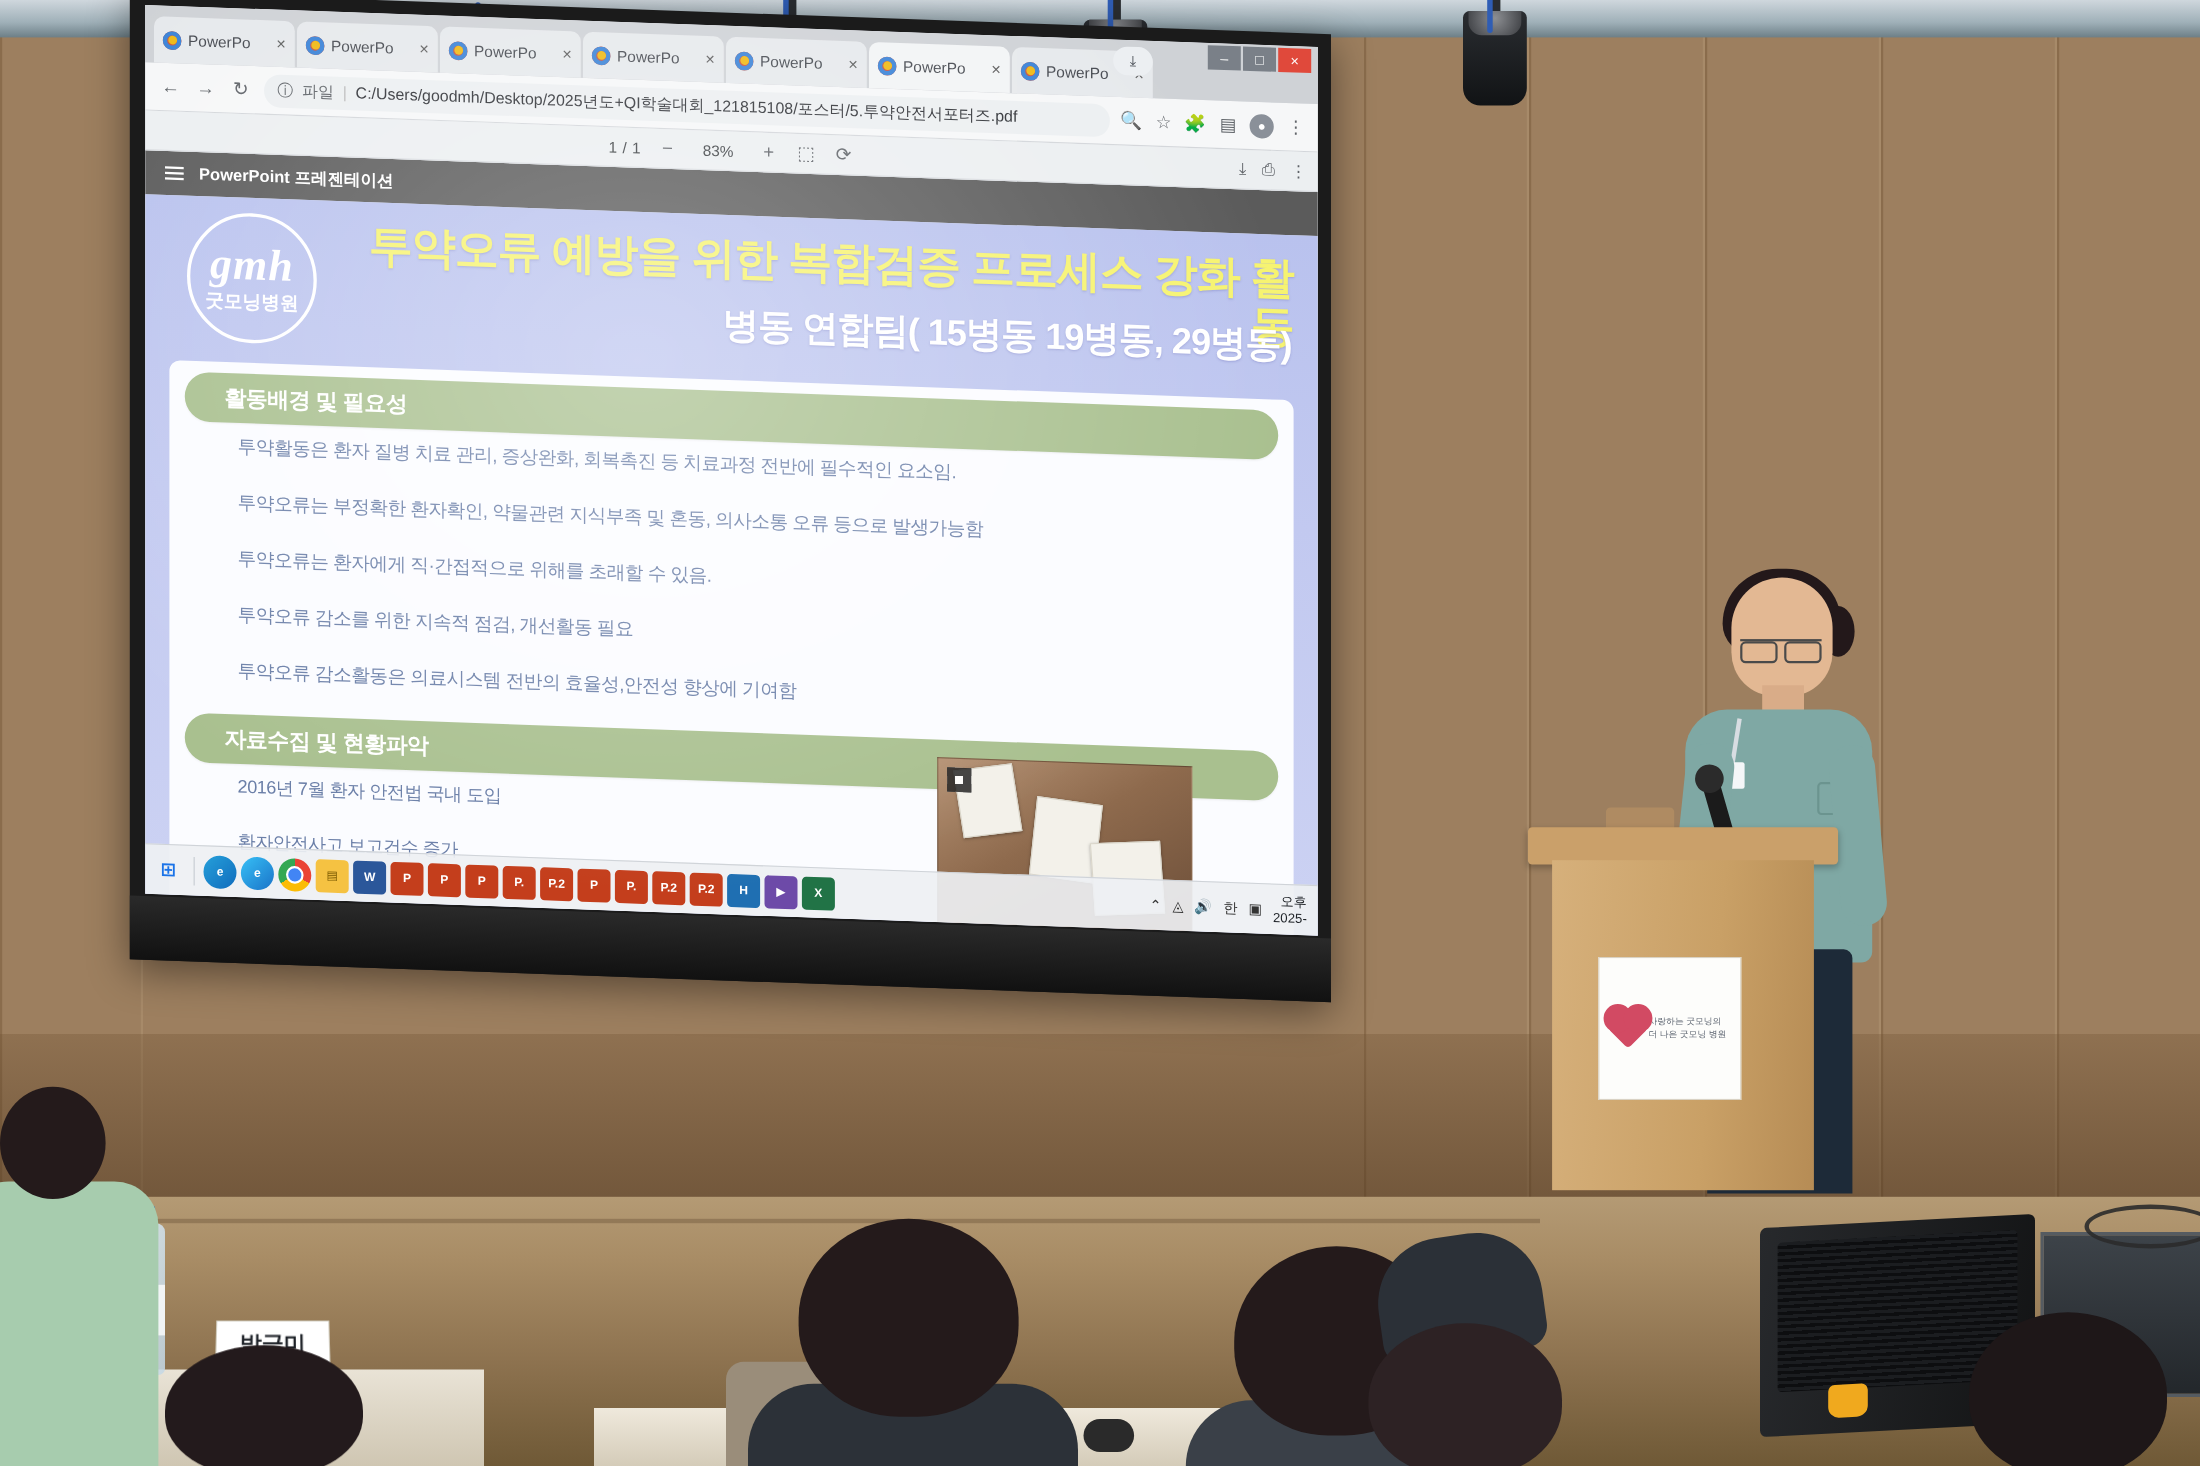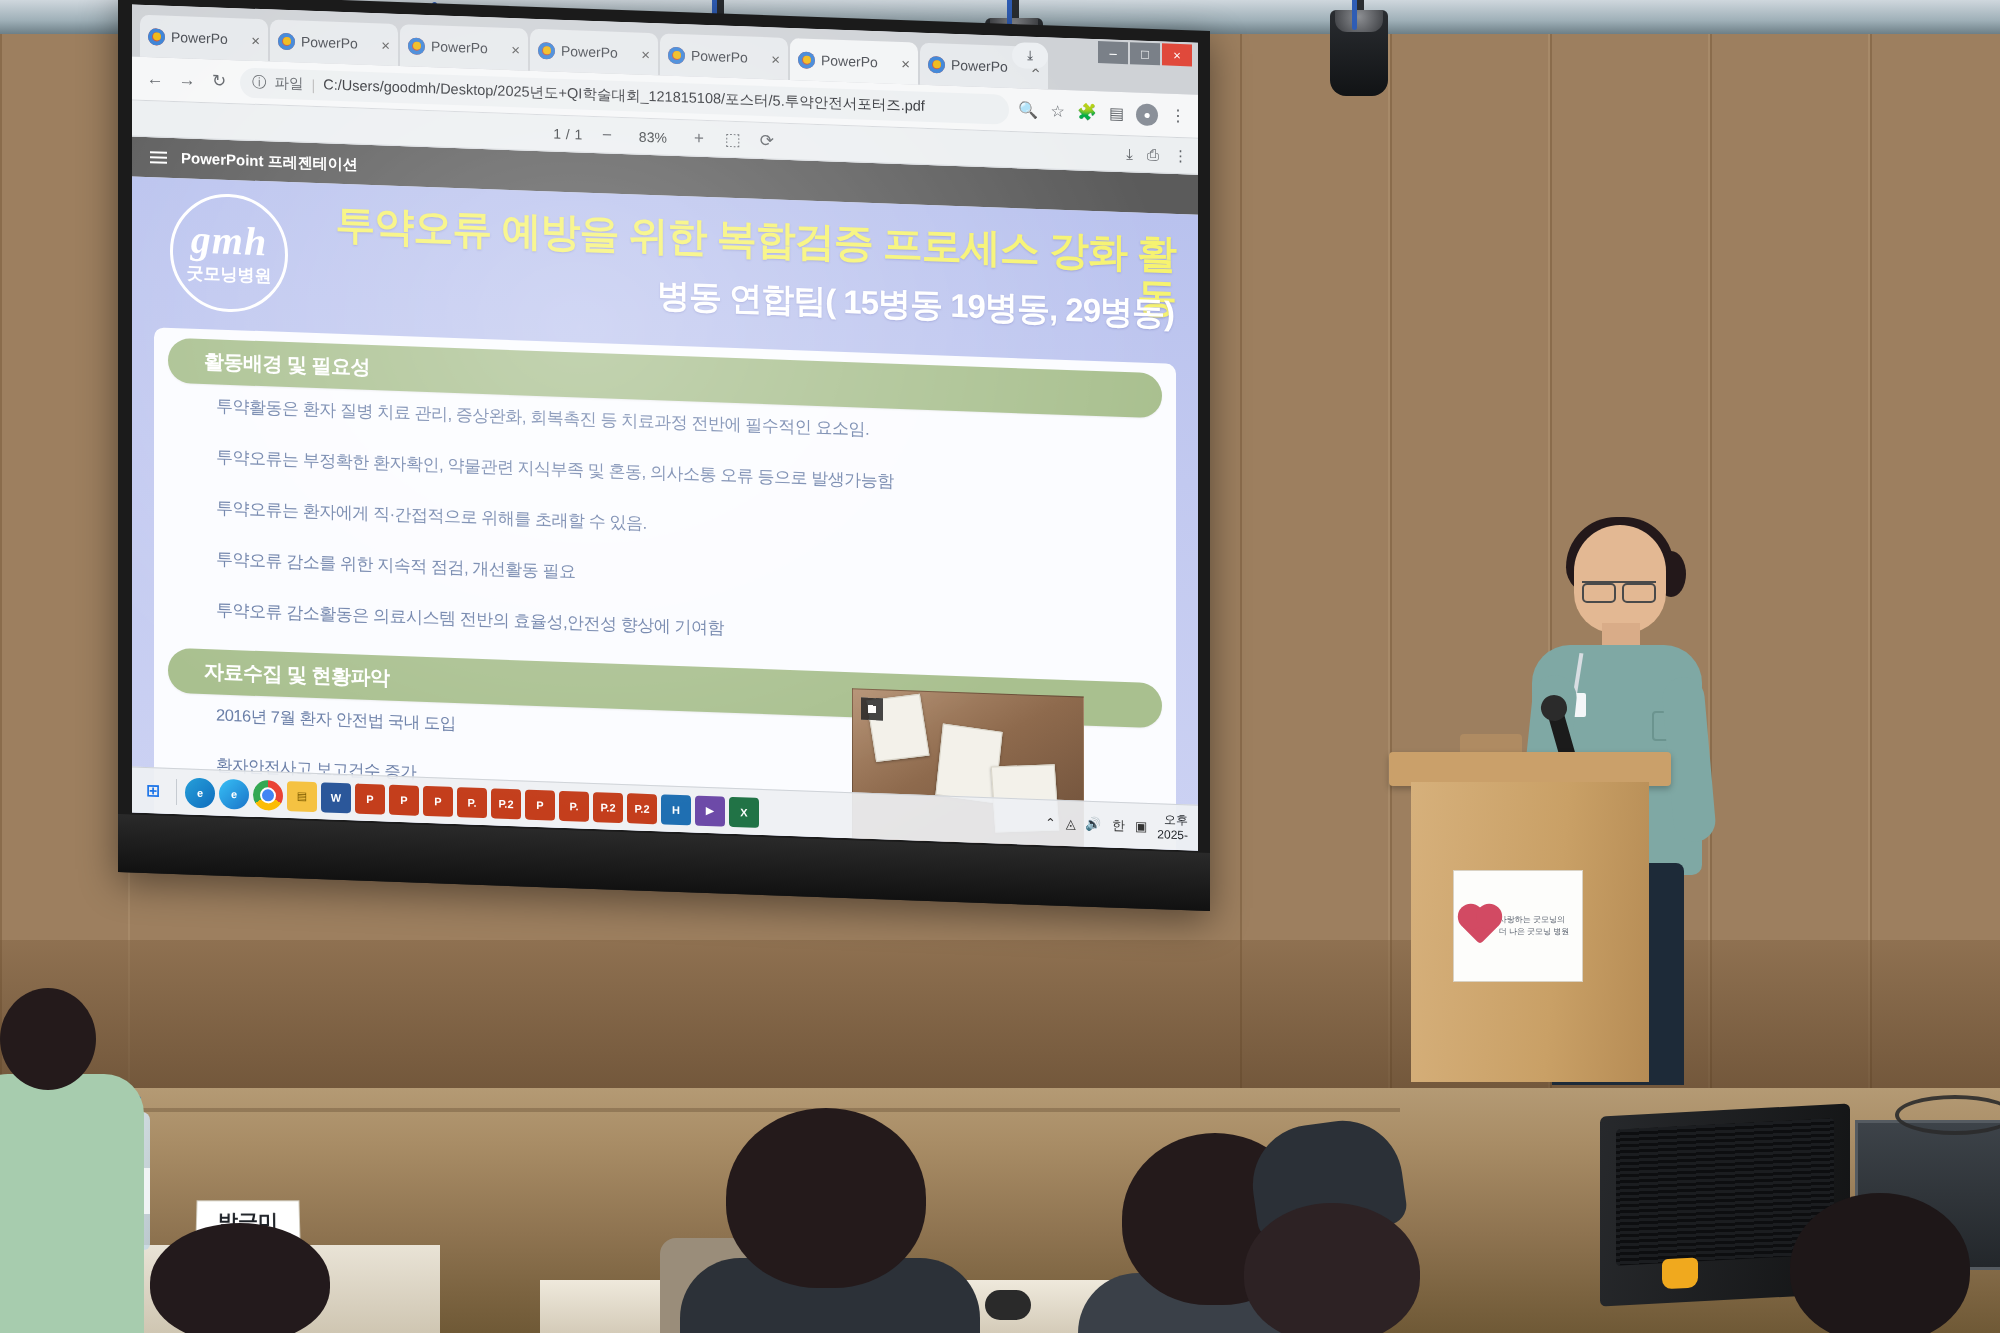--- a/index.html
+++ b/index.html
@@ -262,21 +262,21 @@
   .p-pocket { position:absolute; right: 22px; top: 186px; width: 36px; height: 30px; border: 2px solid #6b948f; border-radius: 4px; }
   .p-glasses { position:absolute; left: 62px; top: 56px; width: 74px; height: 16px; border-top: 2px solid #4a4a4a; }
   .p-glasses::before,.p-glasses::after{content:'';position:absolute;top:0;width:30px;height:16px;border:2px solid #4a4a4a;border-radius:5px;}
   .p-glasses::before{left:0;} .p-glasses::after{right:0;}
 
   .podium { position: absolute; left: 1405px; top: 752px; width: 250px; height: 330px; }
   .pod-top { position:absolute; left:-16px; top:0; width: 282px; height: 34px; background:#caa06a; border-radius: 4px; box-shadow: 0 3px 6px rgba(0,0,0,.25); }
   .pod-body { position:absolute; left: 6px; top: 30px; width: 238px; height: 300px; background: linear-gradient(95deg,#d6b07b,#c9a066 60%, #b68c55); }
   .pod-emblem { position:absolute; left: 55px; top: -18px; width: 62px; height: 58px; background: rgba(190,150,100,.55); border-radius: 4px; }
   .pod-sign {
-    position:absolute; left: 48px; top: 118px; width: 130px; height: 112px;
+    position:absolute; left: 48px; top: 118px; width: 130px; height: 130px;
     background:#fdfdfb; border:1px solid #d9d2c4; display:flex; align-items:center; justify-content:center; gap:6px;
   }
   .pod-sign .heart { width: 26px; height: 26px; background:#d24a63; transform: rotate(-45deg); border-radius: 4px; position: relative; }
   .pod-sign .heart::before,.pod-sign .heart::after{content:'';position:absolute;width:26px;height:26px;border-radius:50%;background:#d24a63;}
   .pod-sign .heart::before{top:-13px;left:0;} .pod-sign .heart::after{top:0;left:13px;}
   .pod-sign .sgtext { font-size: 8px; color: #5c6470; line-height: 1.5; }
 
   .speaker-box {
     position:absolute; left: 1600px; top: 1110px; width: 250px; height: 190px;
     background: linear-gradient(100deg,#27292c,#131415); border-radius: 6px;

